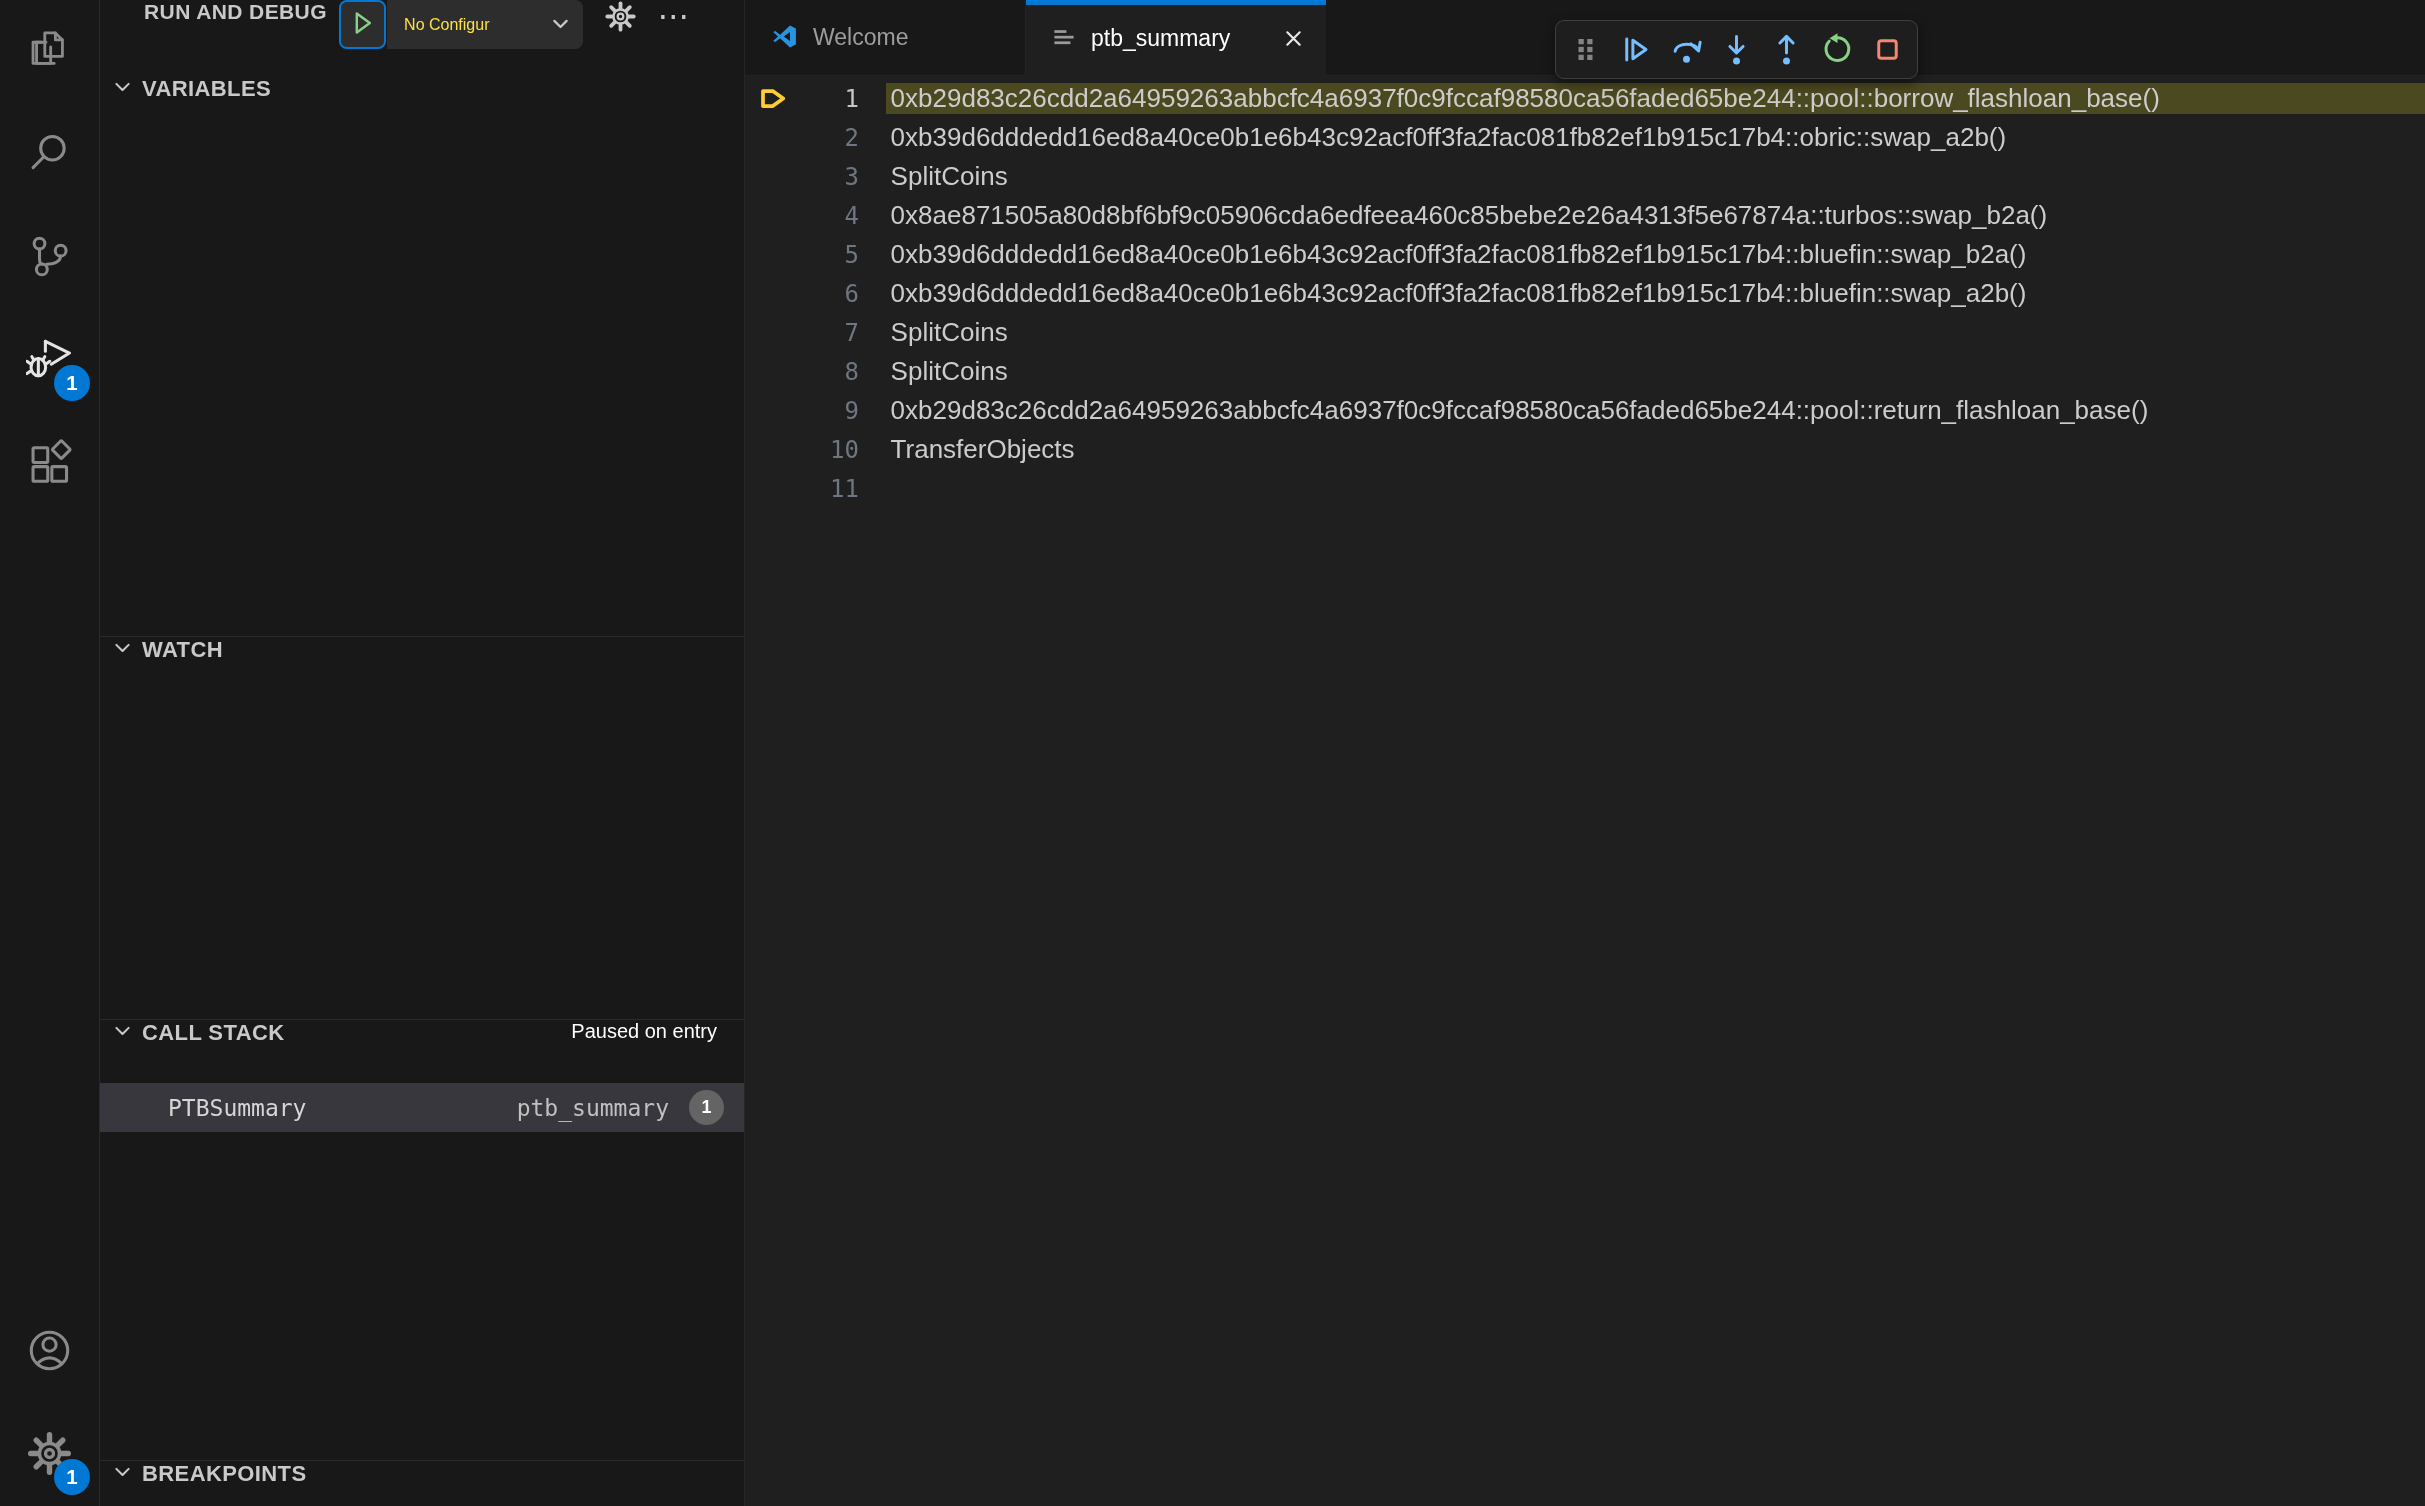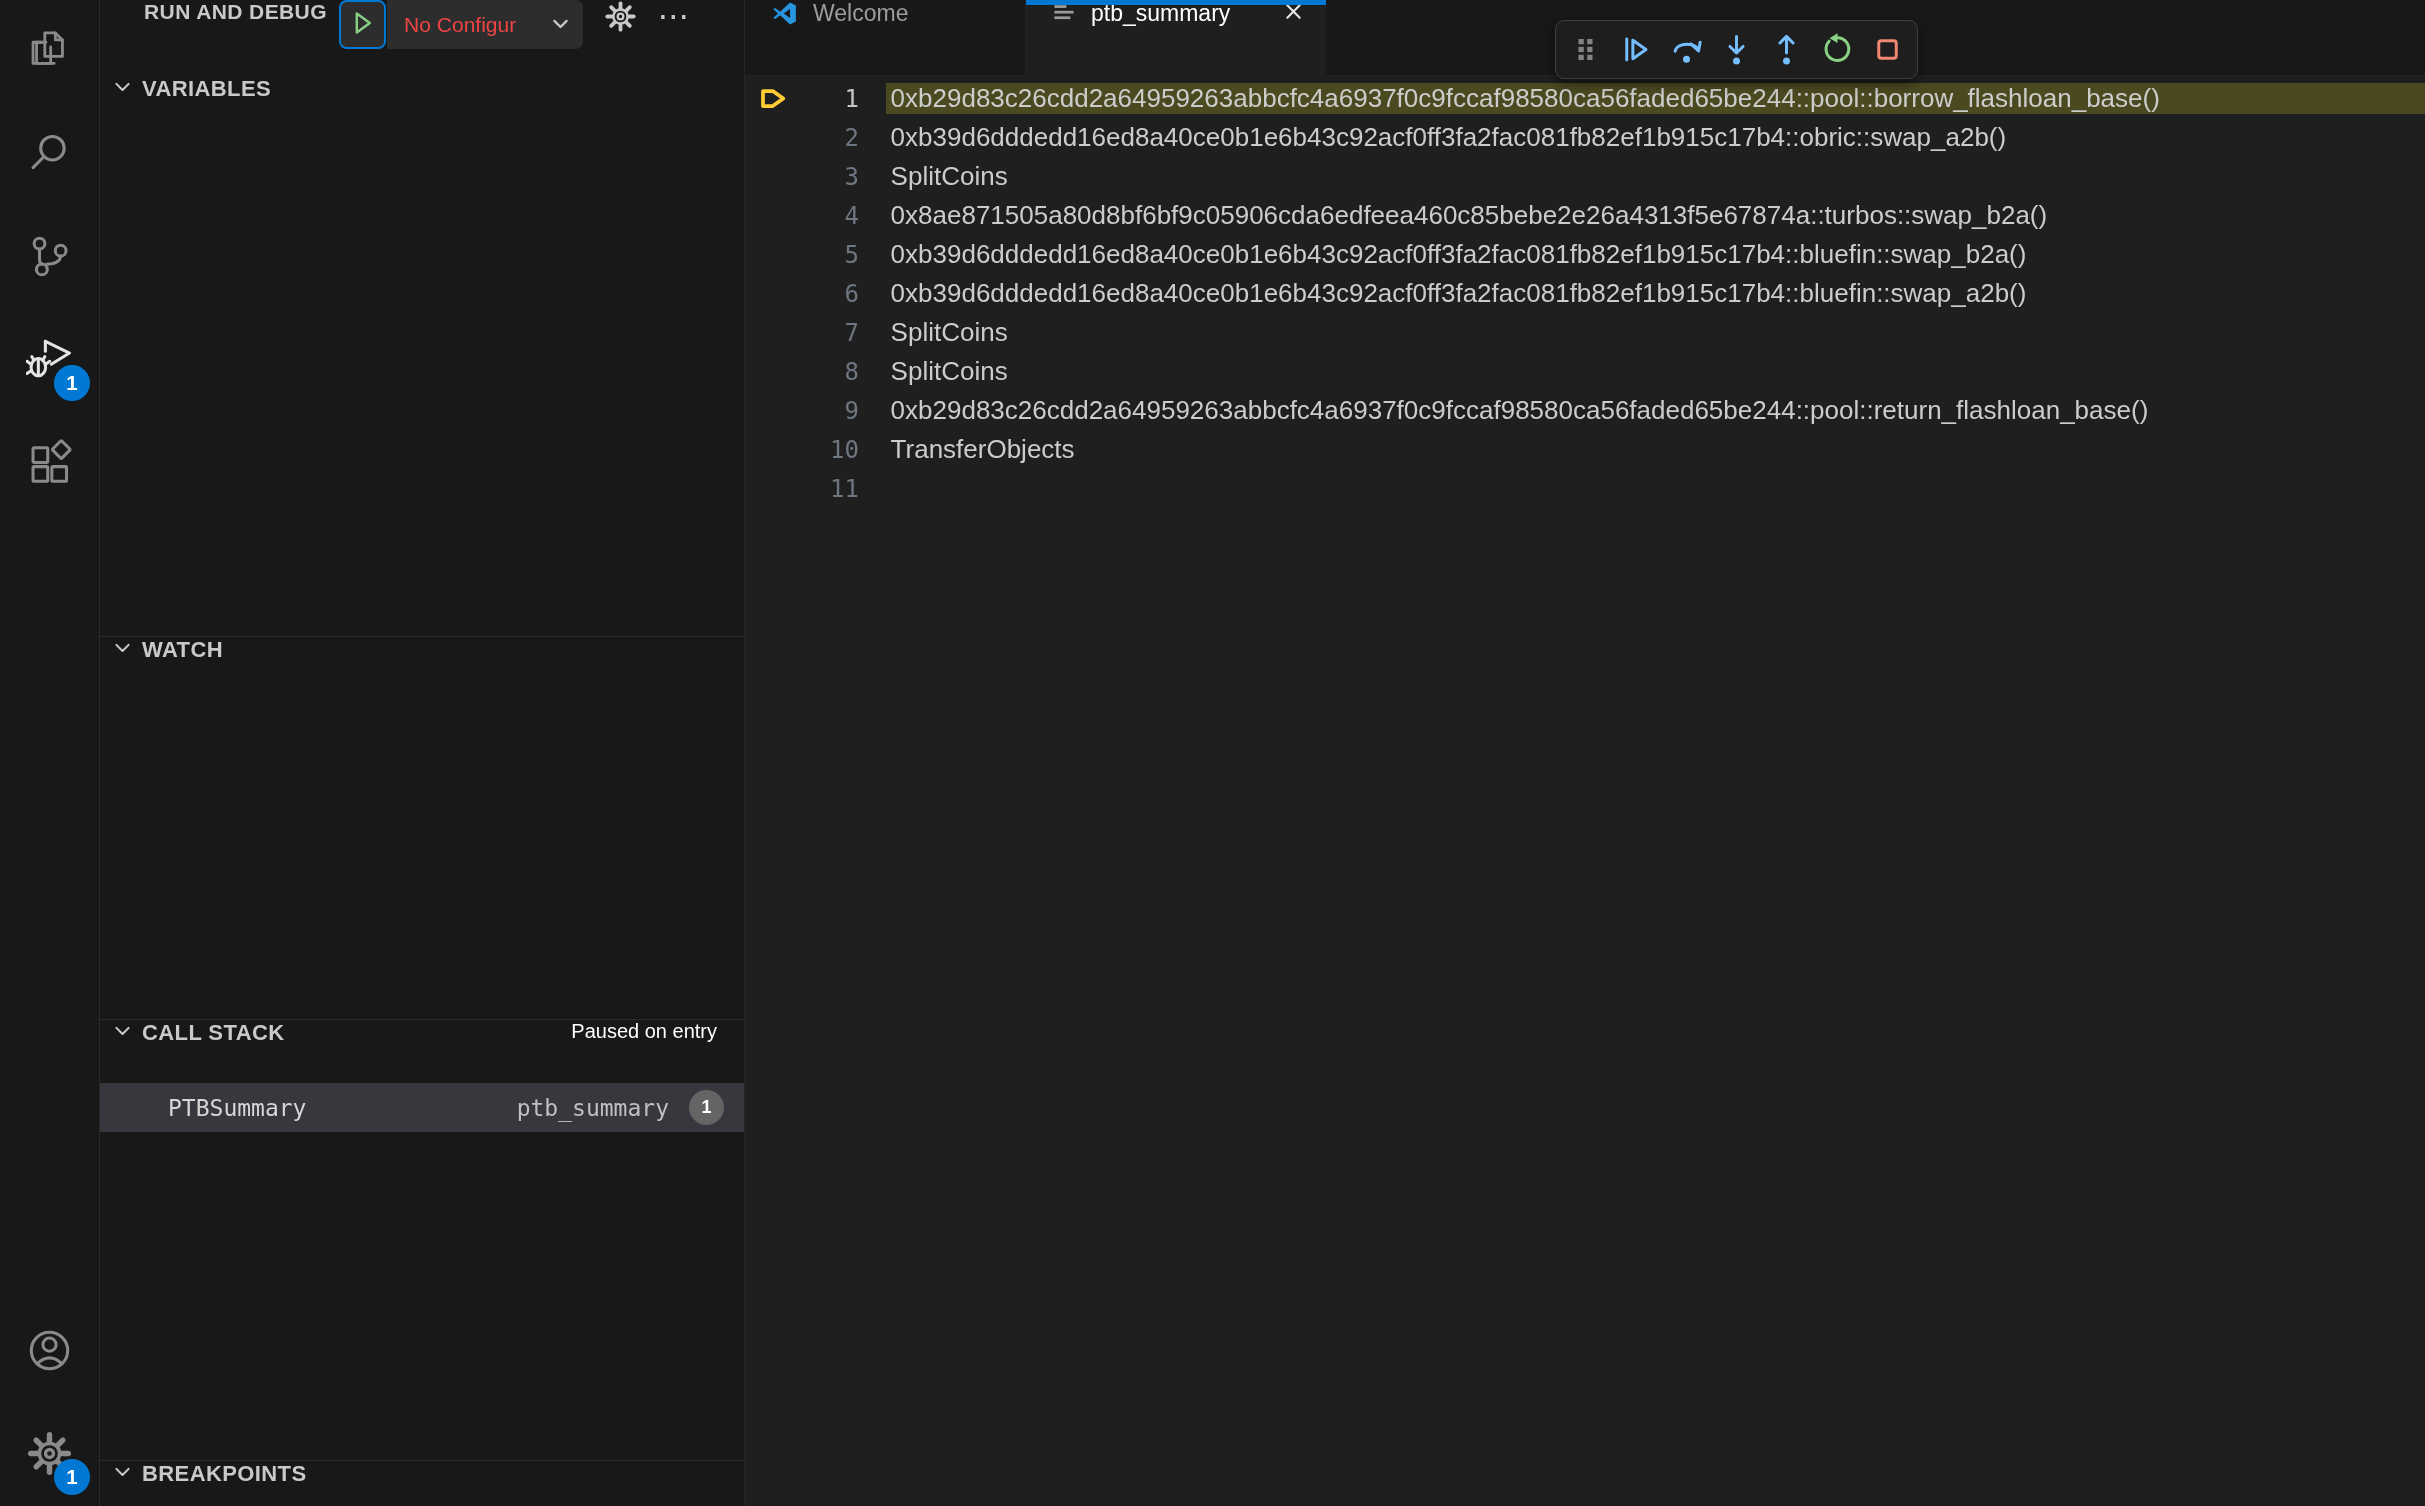--- a/index.html
+++ b/index.html
@@ -26,21 +26,21 @@
   
   #sidebar{width:645px;flex:none;background:var(--panel-bg);border-right:1.5px solid #252525;
            display:flex;flex-direction:column}
   .sb-title{height:76px;flex:none;display:flex;align-items:flex-start;padding:0 30px 0 44px;white-space:nowrap}
   .sb-title-label{font-size:21px;font-weight:700;letter-spacing:0.4px;color:#c9c9c9}
   .cfg{margin-left:12px;height:49px;display:flex;align-items:stretch}
   .cfg-play{width:47px;border:2.3px solid var(--accent);border-radius:7.6px;background:#2d2d2d;
             display:flex;align-items:center;justify-content:center;cursor:pointer}
   .cfg-select{width:196px;background:#2d2d2d;border-radius:0 7.6px 7.6px 0;display:flex;align-items:center;
               padding:0 12px 0 16.7px;margin-left:1.5px;cursor:pointer}
-  .cfg-label{font-size:21px;color:#ef4444;flex:1;overflow:hidden;white-space:nowrap}
+  .cfg-label{font-size:16px;color:#fde047;flex:1;overflow:hidden;white-space:nowrap}
   .sb-gear{margin-left:21px;cursor:pointer}
   .sb-ellipsis{margin-left:20px;font-size:32px;color:#c9c9c9;line-height:1;cursor:pointer}
 
   .section{display:flex;flex-direction:column;border-top:1.5px solid #2b2b2b;overflow:hidden}
   #sec-variables{height:560px;border-top:none}
   #sec-watch{height:383px}
   #sec-callstack{height:441px}
   #sec-breakpoints{flex:1}
   .sec-header{height:47px;flex:none;display:flex;padding-left:12px;gap:9px;cursor:pointer}
   .sec-header svg{flex:none}
@@ -50,21 +50,21 @@
              padding:0 20px 0 68px;font-family:"DejaVu Sans Mono",monospace;cursor:pointer}
   .frame-name{font-size:23px;color:#d6d6d6}
   .frame-file{margin-left:auto;font-size:23px;color:#c0c0c0}
   .frame-badge{margin-left:20px;width:35px;height:35px;border-radius:50%;background:#646464;color:#fff;
                font-size:18px;font-weight:700;display:flex;align-items:center;justify-content:center;
                font-family:"Liberation Sans",sans-serif}
 
   
   #editor{flex:1;min-width:0;background:var(--editor-bg);display:flex;flex-direction:column;position:relative}
   #tabbar{height:76px;flex:none;background:var(--panel-bg);display:flex}
-  .tab{display:flex;align-items:flex-start;padding:0 21px 0 26px;gap:15px;position:relative;cursor:pointer}
+  .tab{display:flex;align-items:center;padding:0 21px 0 26px;gap:15px;position:relative;cursor:pointer}
   .tab.welcome{width:281px;color:#9d9d9d;border-right:1.5px solid #232323;border-bottom:1.5px solid #222}
   .tab.active{width:300px;background:var(--editor-bg);color:#fff}
   .tab.active::before{content:"";position:absolute;top:0;left:0;right:0;height:4.6px;background:var(--accent)}
   .tab-label{font-size:23px;white-space:nowrap}
   .tab-close{margin-left:auto;display:flex;cursor:pointer}
   .tab-filler{flex:1;border-bottom:1.5px solid #222}
 
   #code{flex:1;position:relative;padding-top:3px;overflow:hidden}
   .code-line{height:39px;display:flex;align-items:center;cursor:text}
   .ln{width:114px;flex:none;text-align:right;font-family:"DejaVu Sans Mono",monospace;font-size:24px;

